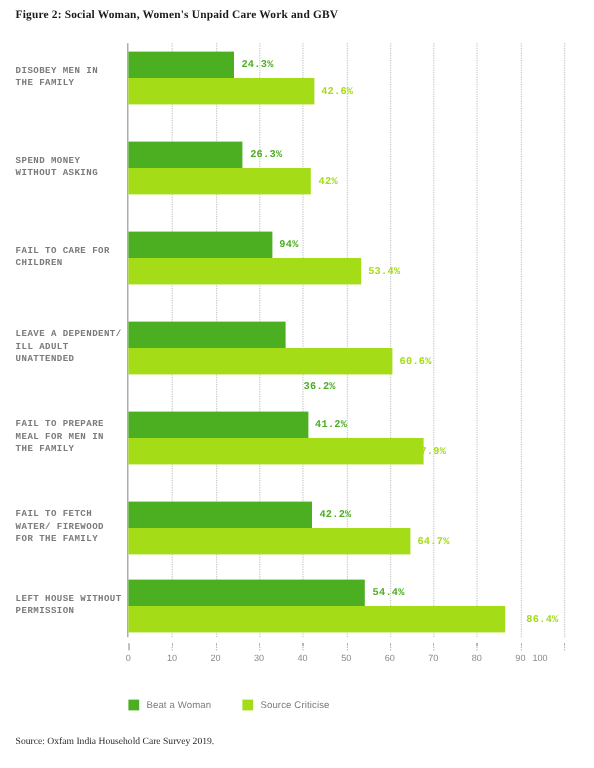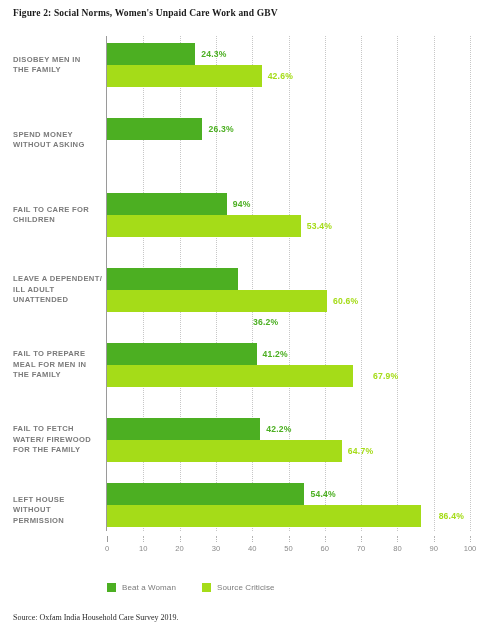--- a/index.html
+++ b/index.html
@@ -76,20 +76,21 @@
     position: absolute;
     left: 0;
     top: 0;
     width: 495px;
     height: 495px;
   }
   .row {
     position: absolute;
     left: 0;
     width: 495px;
+    font-family: Liberation Mono, monospace;
   }
   .cat-label {
     position: absolute;
     left: 13px;
     width: 90px;
     font-size: 7.6px;
     font-weight: bold;
     color: #7b7b7b;
     letter-spacing: 0.35px;
     line-height: 10.5px;
@@ -167,21 +168,21 @@
     font-size: 8px;
     color: #7b7b7b;
     letter-spacing: 0.1px;
   }
 </style>
 </head>
 <body>
 
 <div id="figure">
 
-  <div class="title">Figure 2: Social Norms, Women's Unpaid Care Work and GBV</div>
+  <div class="title">Figure 2: Social Woman, Women's Unpaid Care Work and GBV</div>
 
   <div class="plot">
     <div class="grid-layer" id="grid-layer">
         <div class="gridline" style="left: 36.3px;"></div>
         <div class="gridline" style="left: 72.6px;"></div>
         <div class="gridline" style="left: 108.9px;"></div>
         <div class="gridline" style="left: 145.2px;"></div>
         <div class="gridline" style="left: 181.5px;"></div>
         <div class="gridline" style="left: 217.8px;"></div>
         <div class="gridline" style="left: 254.1px;"></div>
@@ -207,20 +208,24 @@
         </div>
         <div class="row" style="top: 82px; height: 44px;">
           <div class="cat-label" style="top: 11.5px;">
             <div>SPEND MONEY</div>
             <div>WITHOUT ASKING</div>
           </div>
           <div class="bar-wrap" style="top: 0px; width: 363px;">
             <div class="bar" style="width: 95.469px; background: rgb(76, 175, 34);"></div>
             <div class="bar-value" style="left: 101.469px; color: rgb(76, 175, 34);">26.3%</div>
           </div>
+          <div class="bar-wrap" style="top: 22px; width: 363px;">
+            <div class="bar" style="width: 152.46px; background: rgb(165, 220, 24);"></div>
+            <div class="bar-value" style="left: 158.46px; color: rgb(165, 220, 24);">42%</div>
+          </div>
         </div>
         <div class="row" style="top: 157px; height: 44px;">
           <div class="cat-label" style="top: 11.5px;">
             <div>FAIL TO CARE FOR</div>
             <div>CHILDREN</div>
           </div>
           <div class="bar-wrap" style="top: 0px; width: 363px;">
             <div class="bar" style="width: 119.79px; background: rgb(76, 175, 34);"></div>
             <div class="bar-value" style="left: 125.79px; color: rgb(76, 175, 34);">94%</div>
           </div>
@@ -249,21 +254,21 @@
             <div>FAIL TO PREPARE</div>
             <div>MEAL FOR MEN IN</div>
             <div>THE FAMILY</div>
           </div>
           <div class="bar-wrap" style="top: 0px; width: 363px;">
             <div class="bar" style="width: 149.556px; background: rgb(76, 175, 34);"></div>
             <div class="bar-value" style="left: 155.556px; color: rgb(76, 175, 34);">41.2%</div>
           </div>
           <div class="bar-wrap" style="top: 22px; width: 363px;">
             <div class="bar" style="width: 246.477px; background: rgb(165, 220, 24);"></div>
-            <div class="bar-value" style="left: 266px; color: rgb(165, 220, 24);">67.9%</div>
+            <div class="bar-value" style="left: 238px; color: rgb(165, 220, 24);">67.9%</div>
           </div>
         </div>
         <div class="row" style="top: 382px; height: 44px;">
           <div class="cat-label" style="top: 6.25px;">
             <div>FAIL TO FETCH</div>
             <div>WATER/ FIREWOOD</div>
             <div>FOR THE FAMILY</div>
           </div>
           <div class="bar-wrap" style="top: 0px; width: 363px;">
             <div class="bar" style="width: 153.186px; background: rgb(76, 175, 34);"></div>
@@ -306,21 +311,21 @@
       <div class="tick-label" style="left: 181.5px;">50</div>
       <div class="tick" style="left: 217.8px;"></div>
       <div class="tick-label" style="left: 217.8px;">60</div>
       <div class="tick" style="left: 254.1px;"></div>
       <div class="tick-label" style="left: 254.1px;">70</div>
       <div class="tick" style="left: 290.4px;"></div>
       <div class="tick-label" style="left: 290.4px;">80</div>
       <div class="tick" style="left: 326.7px;"></div>
       <div class="tick-label" style="left: 326.7px;">90</div>
       <div class="tick" style="left: 363px;"></div>
-      <div class="tick-label" style="left: 363px;">100</div>
+      <div class="tick-label" style="left: 343px;">100</div>
     </div>
 
   <div class="legend" id="legend">
       <div class="legend-item" style="left: 0px;">
         <span class="legend-swatch" style="background: rgb(76, 175, 34);"></span>
         <span class="legend-text">Beat a Woman</span>
       </div>
       <div class="legend-item" style="left: 95px;">
         <span class="legend-swatch" style="background: rgb(165, 220, 24);"></span>
         <span class="legend-text">Source Criticise</span>

